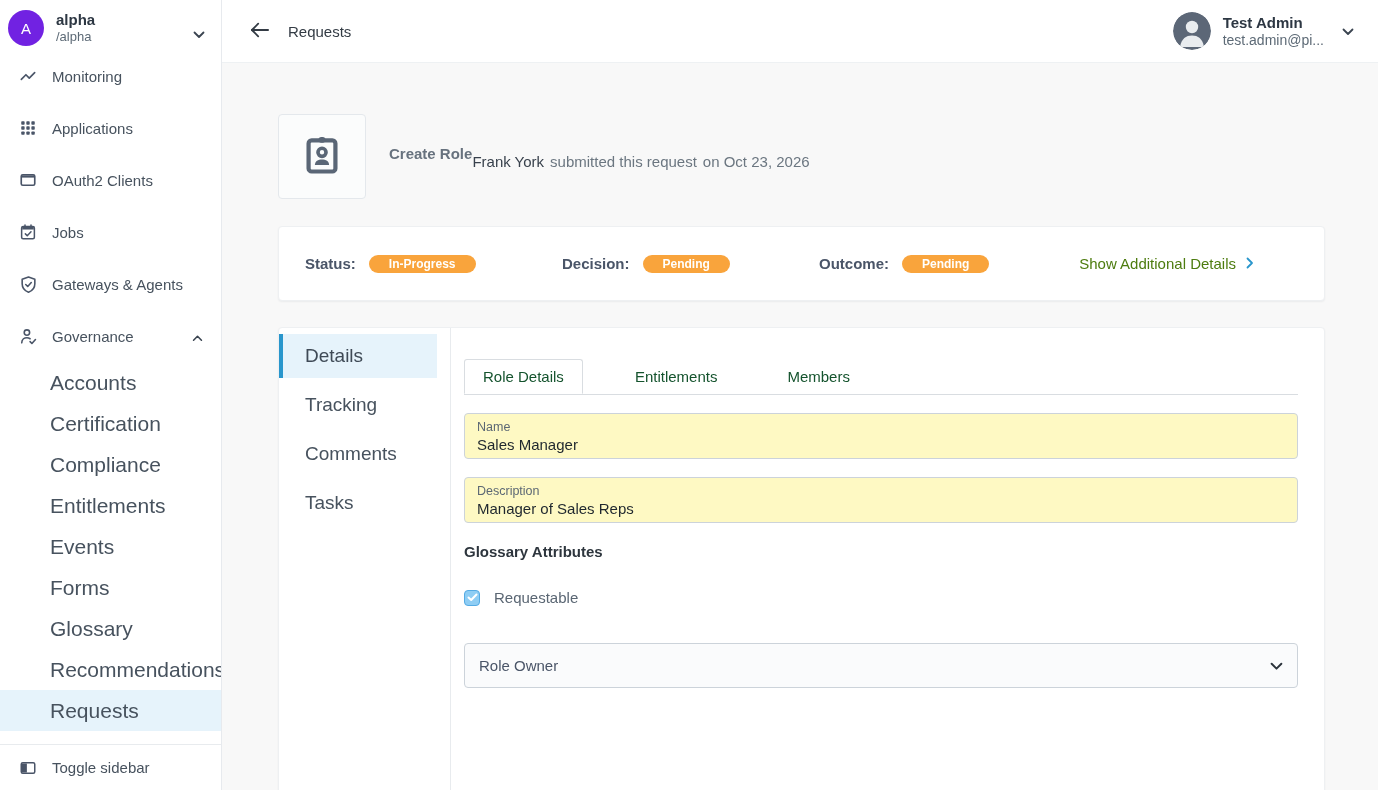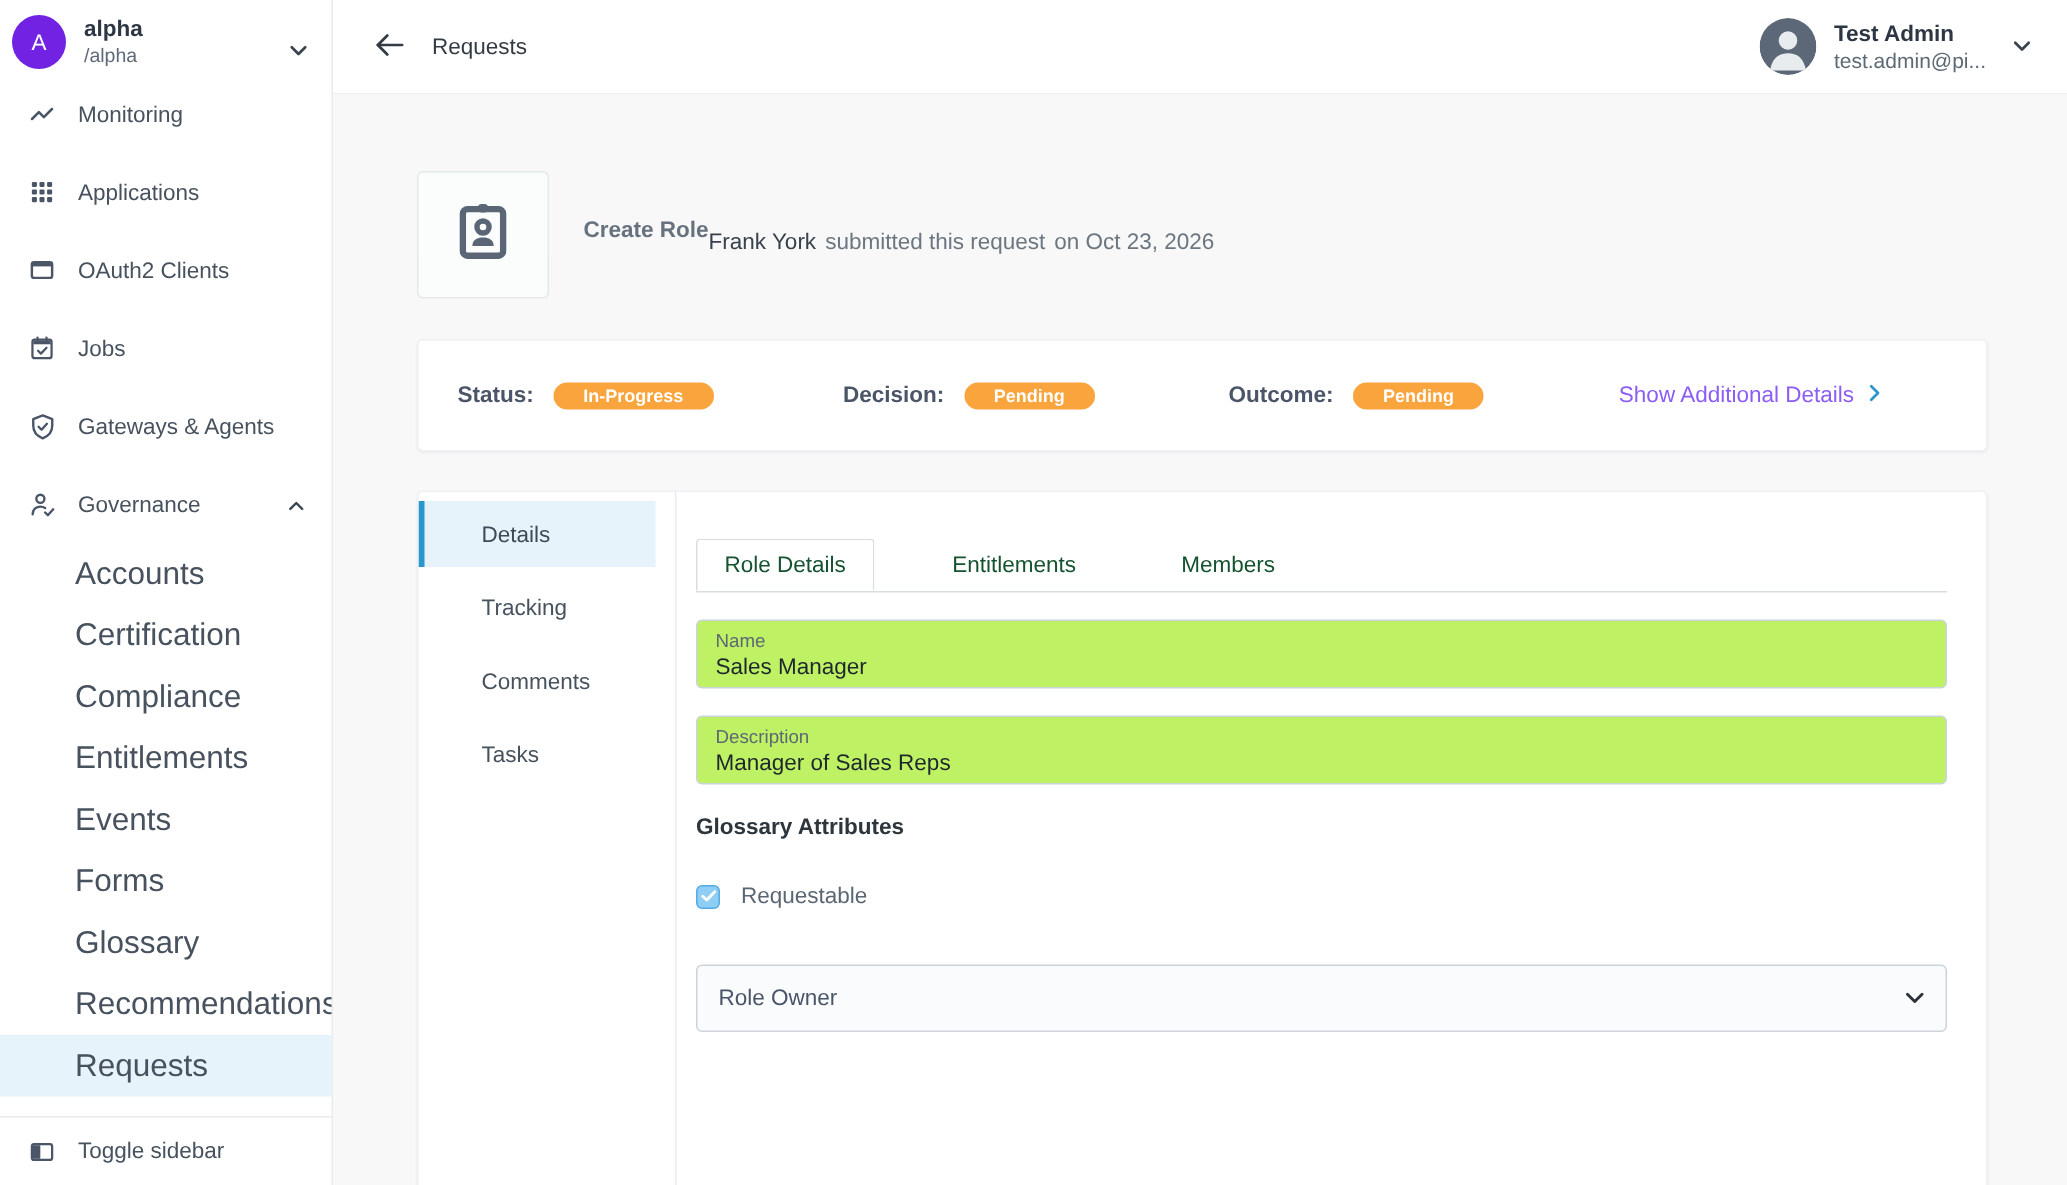--- a/index.html
+++ b/index.html
@@ -50,37 +50,37 @@
   .req-requester { color:#38414c; }
   .req-action { color:#6b7680; margin-left:6px; }
   .req-date { color:#6b7680; margin-left:6px; }
 
   
   .card { background:#fff; border:1px solid #eef0f2; border-radius:4px; box-shadow:0 1px 2px rgba(25,35,45,0.06); }
   .status-card { margin-top:27px; height:75px; display:flex; align-items:center; padding:0 26px; }
   .status-group { display:flex; align-items:center; width:257px; }
   .status-label { font-size:15px; font-weight:bold; color:#4a5568; }
   .badge { margin-left:13px; background:#f9a43c; color:#fff; font-size:12px; font-weight:bold; height:18px; line-height:18px; border-radius:9px; padding:0 20px; white-space:nowrap; }
-  .details-link { margin-left:auto; margin-right:44px; display:flex; align-items:center; color:#8b5cf6; font-size:15px; cursor:pointer; }
+  .details-link { margin-left:auto; margin-right:44px; display:flex; align-items:center; color:#4d7c0f; font-size:15px; cursor:pointer; }
   .details-link .link-chevron { margin-left:10px; }
 
   
   .details-card { margin-top:26px; height:600px; display:flex; overflow:hidden; }
   .side-tabs { width:172px; min-width:172px; border-right:1px solid #e8ebee; padding-top:6px; display:flex; flex-direction:column; }
-  .side-tab { height:44px; margin-bottom:5px; margin-right:13px; display:flex; align-items:center; padding-left:42px; font-size:15px; color:#47525e; cursor:pointer; position:relative; }
+  .side-tab { height:44px; margin-bottom:5px; margin-right:13px; display:flex; align-items:center; padding-left:26px; font-size:19px; color:#47525e; cursor:pointer; position:relative; }
   .side-tab.active { background:#e6f3fb; color:#3f4a56; }
   .side-tab.active::before { content:""; position:absolute; left:0; top:0; bottom:0; width:4px; background:#2996cc; }
 
   .panel { flex:1; padding:31px 26px 0 13px; }
   .tabs { display:flex; border-bottom:1px solid #d9dde1; }
   .tab { font-size:15px; color:#14532d; padding:4px 18px; height:35px; display:flex; align-items:center; cursor:pointer; margin-right:16px; }
   .tab.active { border:1px solid #d9dde1; border-bottom:1px solid #fff; border-radius:3px 3px 0 0; margin-bottom:-1px; background:#fff; }
   .tab + .tab { margin-left:18px; }
 
-  .field { margin-top:18px; background:#bef264; border:1px solid #ccd3da; border-radius:4px; height:46px; padding:6px 12px 0 12px; cursor:text; }
+  .field { margin-top:18px; background:#fef9c3; border:1px solid #ccd3da; border-radius:4px; height:46px; padding:6px 12px 0 12px; cursor:text; }
   .field:first-of-type { margin-top:28px; }
   .field-label { font-size:12.5px; color:#5c6874; line-height:15px; }
   .field-value { font-size:15px; color:#1f272e; line-height:19px; }
 
   .glossary-heading { margin-top:20px; font-size:15px; font-weight:bold; color:#2d353d; }
 
   .checkbox-row { margin-top:29px; display:flex; align-items:center; cursor:pointer; }
   .checkbox { width:16px; height:16px; border-radius:4px; background:#8ecdf4; border:1px solid #55abe4; display:flex; align-items:center; justify-content:center; }
   .checkbox-label { margin-left:14px; font-size:15px; color:#5a6673; }
 

